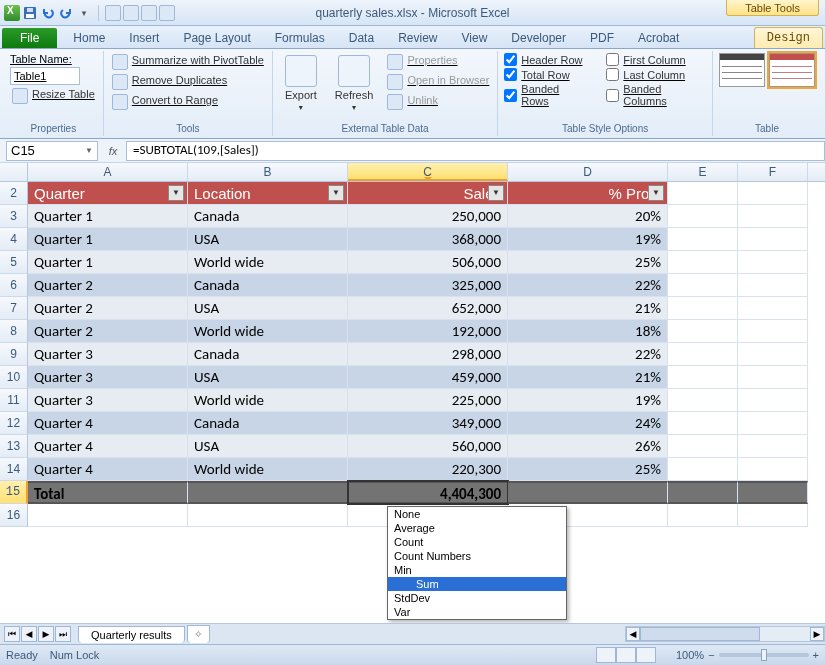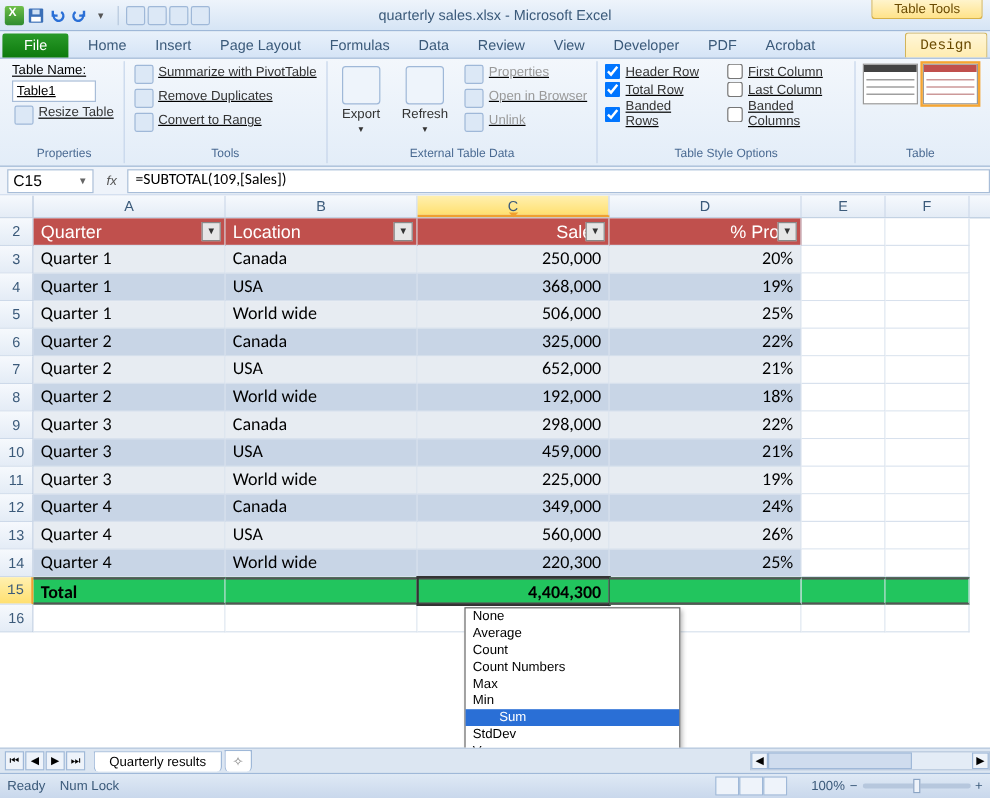--- a/index.html
+++ b/index.html
@@ -34,21 +34,21 @@
   .chk { display:flex; align-items:center; gap:4px; font-size:11px; color:#333; cursor:pointer; }
   .chk input { margin:0; width:13px; height:13px; }
   .styles-row { display:flex; gap:4px; }
   .style-swatch { width:46px; height:34px; border:1px solid #999; background:#fff; position:relative; overflow:hidden; cursor:pointer; }
   .style-swatch.sel { outline:2px solid #f6a532; }
   .style-swatch .hdr { position:absolute; top:0; left:0; right:0; height:6px; }
   .style-swatch .ln { position:absolute; left:2px; right:2px; height:1px; background:#888; }
 
   
   .fbar { height:24px; border-bottom:1px solid #c5d5ea; display:flex; align-items:center; background:#eef3fa; }
-  .namebox { width:72px; height:20px; margin:0 2px 0 6px; background:#fff; border:1px solid #a8bdd8; display:flex; align-items:center; padding:0 4px; font-size:13px; }
+  .namebox { width:92px; height:20px; margin:0 2px 0 6px; background:#fff; border:1px solid #a8bdd8; display:flex; align-items:center; padding:0 4px; font-size:13px; }
   .namebox .dd { margin-left:auto; font-size:8px; color:#666; }
   .fx-btns { display:flex; gap:2px; margin:0 4px; }
   .fx-btn { width:18px; height:18px; display:flex; align-items:center; justify-content:center; font-size:11px; color:#555; font-style:italic; cursor:pointer; }
   .formula-input { flex:1; height:20px; background:#fff; border:1px solid #a8bdd8; padding:0 6px; font-size:13px; font-family:Calibri,Arial; }
 
   
   .sheet { position:absolute; top:163px; left:0; right:0; bottom:42px; overflow:hidden; background:#fff; }
   .colhdrs { display:flex; height:19px; background:linear-gradient(#f6f9fd,#e4ecf6); border-bottom:1px solid #b6c7dd; }
   .rowhdr-spacer { width:28px; border-right:1px solid #b6c7dd; background:linear-gradient(#f6f9fd,#e4ecf6); }
   .colhdr { border-right:1px solid #cdd9e9; text-align:center; font-size:12px; color:#3b5a7a; line-height:19px; cursor:pointer; }
@@ -63,21 +63,21 @@
   .rowhdr.sel { background:linear-gradient(#fff0b0,#ffe070); border-right:2px solid #f0a030; }
   .cell { border-right:1px solid #d8e1ed; border-bottom:1px solid #d8e1ed; padding:0 6px; font-size:15px; font-family:Calibri,Arial; line-height:23px; overflow:hidden; white-space:nowrap; }
   .cell.right { text-align:right; }
   .cell.empty { background:#fff; }
 
   
   .thdr { background:#c0504d; color:#fff; font-size:15px; position:relative; }
   .thdr .fbtn { position:absolute; right:3px; top:3px; width:16px; height:16px; background:#e6e6e6; border:1px solid #888; font-size:8px; text-align:center; line-height:14px; color:#333; cursor:pointer; }
   .band0 { background:#e7ecf2; }
   .band1 { background:#c8d5e6; }
-  .total-row .cell { background:#22c55e; font-weight:bold; border-top:2px solid #555; border-bottom:2px solid #555; }
+  .total-row .cell { background:#737373; font-weight:bold; border-top:2px solid #555; border-bottom:2px solid #555; }
   .total-row .rowhdr { background:linear-gradient(#fff0b0,#ffe070); border-right:2px solid #f0a030;font-family:Liberation Mono, monospace; }
   .sel-cell { outline:2px solid #333; outline-offset:-1px; }
 
   
   .func-dd { position:absolute; background:#fff; border:1px solid #666; box-shadow:2px 2px 4px rgba(0,0,0,.3); font-size:11px; z-index:50; width:180px; }
   .func-dd .opt { padding:1px 6px; cursor:pointer; }
   .func-dd .opt.hl { background:#2a6fd6; color:#fff;padding-left:28px; }
 
   
   .sheettabs { position:absolute; left:0; right:0; bottom:21px; height:21px; background:#dce6f2; border-top:1px solid #b6c7dd; display:flex; align-items:center; font-size:11px; }
@@ -434,21 +434,20 @@
         <div class="cell wE empty"></div>
         <div class="cell wF empty"></div>
       </div>
     </div>
 
   <div class="func-dd" id="func-dd" style="left:387px; top:343px;">
       <div class="opt">None</div>
       <div class="opt">Average</div>
       <div class="opt">Count</div>
       <div class="opt">Count Numbers</div>
-      <div class="opt">Max</div>
       <div class="opt">Min</div>
       <div class="opt hl">Sum</div>
       <div class="opt">StdDev</div>
       <div class="opt">Var</div>
     </div>
 
 </div>
 
 <div class="sheettabs">
   <div class="nav-btns">

